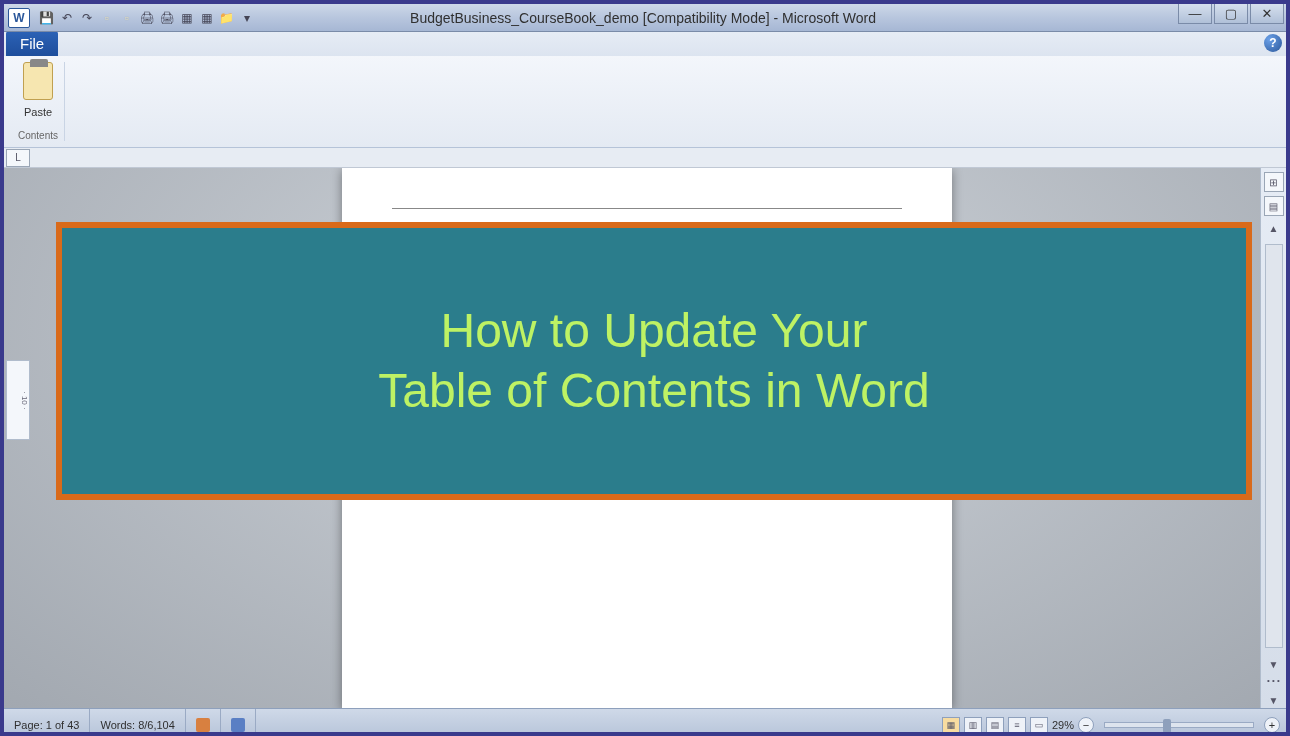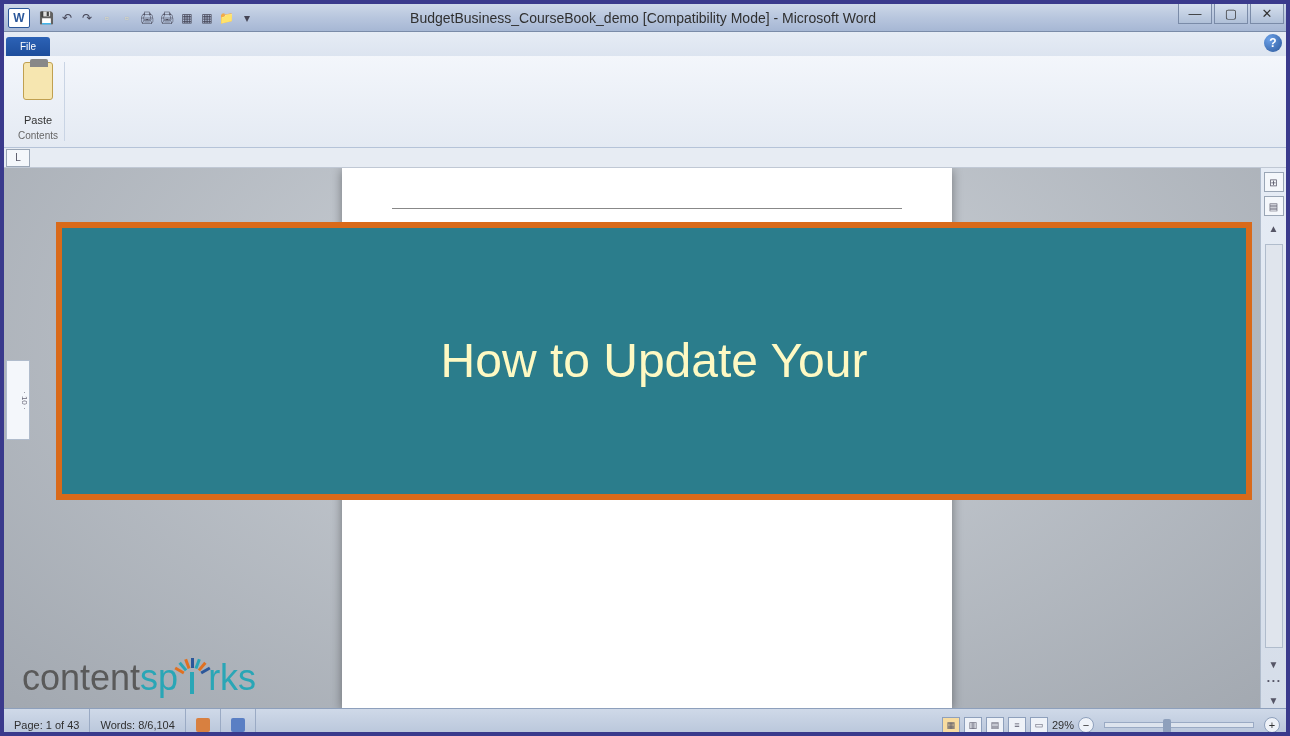--- a/index.html
+++ b/index.html
@@ -42,21 +42,21 @@
     display: flex; align-items: center; justify-content: center;
     font-size: 13px; color: #333; cursor: pointer;
   }
   .win-btn.close { background: linear-gradient(to bottom,#d6e0ee,#b0c0d8); }
   .win-btn + .win-btn { margin-left: 2px; }
 
   
   .ribbon-tabs { height: 24px; background: linear-gradient(to bottom,#e6ecf5,#dce4f0); display: flex; align-items: flex-end; padding-left: 2px; }
   .file-tab {
     background: linear-gradient(to bottom,#2c62b6,#1e4e9c);
-    color: #fff; font-size: 10px; padding: 4px 14px 4px 14px;
+    color: #fff; font-size: 15px; padding: 4px 14px 4px 14px;
     border-top-left-radius: 3px; border-top-right-radius: 3px;
     cursor: pointer;
   }
   .ribbon-help {
     position: absolute; right: 8px; top: 34px;
     width: 18px; height: 18px; border-radius: 50%;
     background: radial-gradient(circle at 30% 30%, #6aa0e8, #2b579a);
     color: #fff; font-size: 12px; font-weight: bold;
     display: flex; align-items: center; justify-content: center; cursor: pointer;
   }
@@ -68,21 +68,21 @@
   }
   .rb-group { display: flex; flex-direction: column; align-items: center; padding: 0 6px; border-right: 1px solid #c9d4e4; height: 100%; }
   .paste-icon {
     width: 30px; height: 38px; background: #f6e6b0; border: 1px solid #c0a050; border-radius: 3px;
     position: relative; margin-bottom: 2px;
   }
   .paste-icon::before {
     content: ""; position: absolute; top: -4px; left: 6px; width: 18px; height: 8px;
     background: #888; border-radius: 2px 2px 0 0;
   }
-  .paste-label { font-size: 11px; color: #333; margin-top: 12px; }
+  .paste-label { font-size: 11px; color: #333; margin-top: 4px; }
   .group-caption { font-size: 10px; color: #666; margin-top: auto; }
   .ribbon-rest { flex: 1; }
 
   
   .ruler-row { height: 20px; background: #e7ecf3; border-bottom: 1px solid #c0c8d4; display:flex; align-items:center; }
   .ruler-corner {
     width: 24px; height: 18px; border:1px solid #9aa6b6; background:#f4f7fb; margin-left:2px;
     display:flex;align-items:center;justify-content:center;font-size:10px;color:#556;
   }
   .v-ruler {
@@ -117,21 +117,21 @@
     flex: 1 1 auto; border-bottom: 1.5px dotted #555; margin: 0 4px 2px 4px;
     min-width: 12px;
   }
   .toc-page { flex: 0 0 auto; }
 
   
   .banner {
     position: absolute; left: 52px; top: 54px; width: 1196px; height: 278px;
     background: #2b7d8c; border: 6px solid #d96a1a;
     display: flex; align-items: center; justify-content: center;
-    color: #fef9c3; text-align: center;
+    color: #bef264; text-align: center;
   }
   .banner-text { font-size: 48px; line-height: 1.25; font-weight: 400; font-family: Arial, sans-serif; }
 
   
   .side-pane {
     position: absolute; right: 0; top: 0; width: 26px; height: 100%;
     background: linear-gradient(to bottom,#e6ecf5,#d5dde9);
     border-left: 1px solid #b0bccc;
     display: flex; flex-direction: column; align-items: center; gap: 4px; padding-top: 4px;
   }
@@ -276,39 +276,24 @@
     <div class="scroll-arrow">▲</div>
     <div class="scroll-track"></div>
     <div class="scroll-arrow">▼</div>
     <div class="scroll-dots">• • •</div>
     <div class="scroll-arrow">▼</div>
   </div>
 
   <div class="banner">
     <div class="banner-text">
       <span>How to Update Your</span><br>
+      <span>Table of Contents in Word</span>
     </div>
   </div>
 
-  <div class="logo">
-    <span>content</span>
-      <span class="sp">sp</span>
-      <span class="spark">
-        <span class="spark-rays">
-          <span></span>
-          <span></span>
-          <span></span>
-          <span></span>
-          <span></span>
-          <span></span>
-          <span></span>
-        </span>
-      </span>
-      <span class="sp">rks</span>
-  </div>
 
 </div>
 
 <div class="statusbar">
   <div class="status-seg">Page: 1 of 43</div>
   <div class="status-seg">Words: 8/6,104</div>
   <div class="status-seg">
       <div class="status-icon"></div>
     </div>
   <div class="status-seg">

